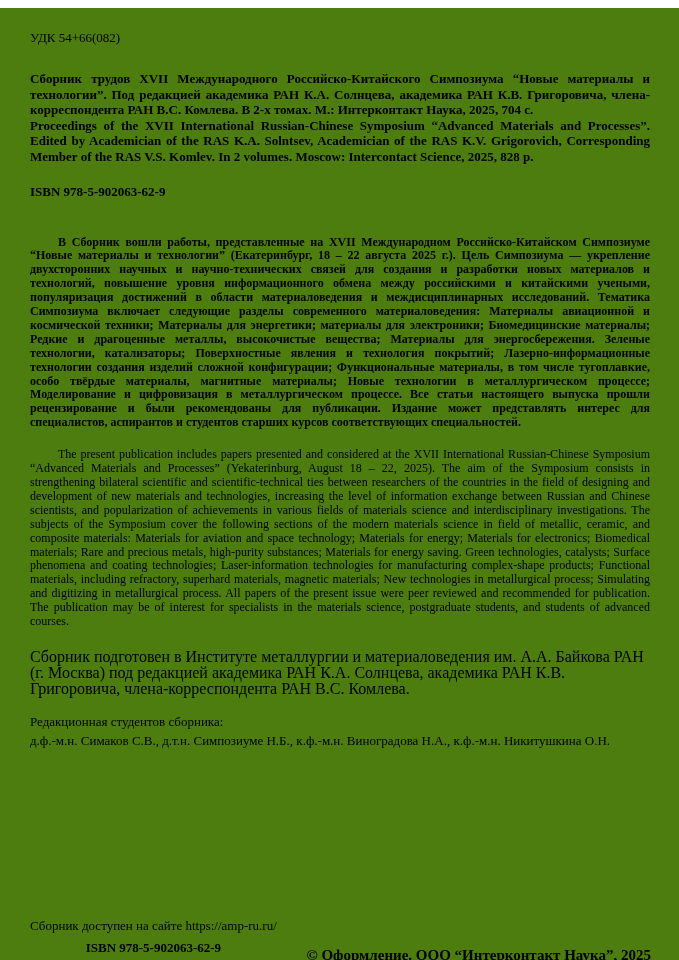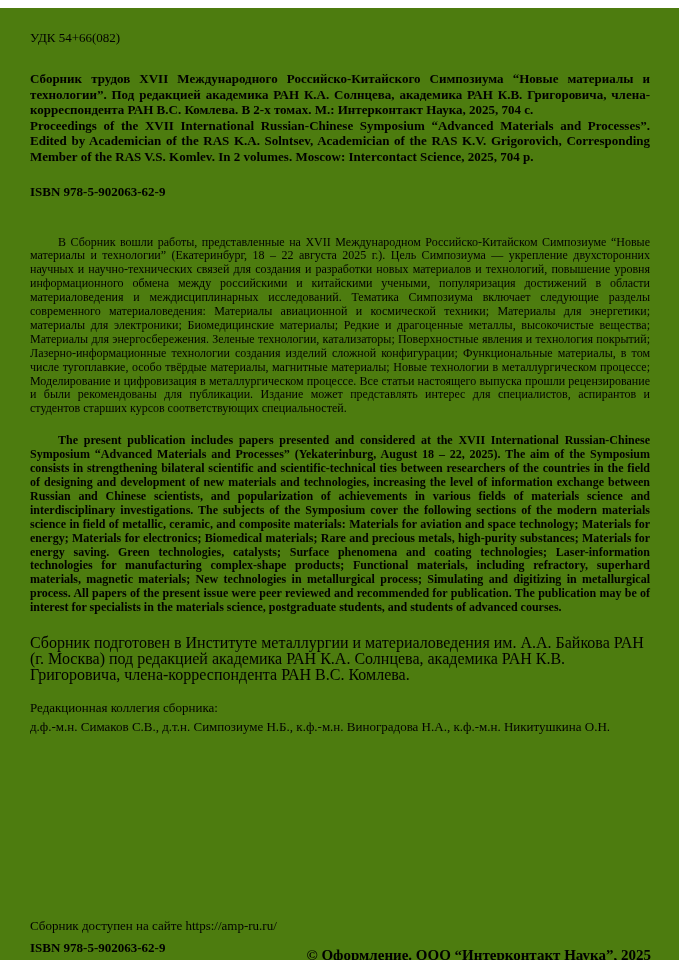--- a/index.html
+++ b/index.html
@@ -35,38 +35,39 @@
     line-height: 15.5px;
   }
 
   .abstract {
     margin: 0;
     font-size: 12px;
     line-height: 13.9px;
     text-align: justify;
     text-indent: 28px;
   }
-  .abstract.ru { font-weight: normal; margin-top: 36px; }
-  .abstract.en { font-weight: bold; margin-top: 18px; }
+  .abstract.ru { font-weight: bold; margin-top: 36px; }
+  .abstract.en { font-weight: normal; margin-top: 18px; }
 
   .prepared {
     margin: 20px 0 0 0;
     font-size: 16px;
     line-height: 16px;
   }
 
   .editorial-title { margin-top: 16px; font-size: 13px; line-height: 17px; }
   .editorial-members { margin-top: 2px; font-size: 13px; line-height: 17px; }
 
   .footer-left {
     position: absolute;
     left: 30px;
     bottom: 12px;
     font-size: 13px;
     line-height: 16px;
+    text-align: center;
   }
   .footer-left .availability { margin-bottom: 6px; }
   .footer-left .isbn-bottom { font-weight: bold; }
   .footer-left .url { color: #000; text-decoration: none; }
 
   .copyright {
     position: absolute;
     right: 28px;
     bottom: 5px;
     font-weight: bold;
@@ -78,30 +79,30 @@
 <body>
 
 <div class="page">
   <div class="content">
 
     <div class="meta-block">
       <div>УДК 54+66(082)</div>
     </div>
 
     <p class="biblio ru">Сборник трудов XVII Международного Российско-Китайского Симпозиума “Новые материалы и технологии”. Под редакцией академика РАН К.А. Солнцева, академика РАН К.В. Григоровича, члена-корреспондента РАН В.С. Комлева. В 2-х томах. М.: Интерконтакт Наука, 2025, 704 с.</p>
-    <p class="biblio en">Proceedings of the XVII International Russian-Chinese Symposium “Advanced Materials and Processes”. Edited by Academician of the RAS K.A. Solntsev, Academician of the RAS K.V. Grigorovich, Corresponding Member of the RAS V.S. Komlev. In 2 volumes. Moscow: Intercontact Science, 2025, 704 p.</p>
+    <p class="biblio en">Proceedings of the XVII International Russian-Chinese Symposium “Advanced Materials and Processes”. Edited by Academician of the RAS K.A. Solntsev, Academician of the RAS K.V. Grigorovich, Corresponding Member of the RAS V.S. Komlev. In 2 volumes. Moscow: Intercontact Science, 2025, 828 p.</p>
 
     <div class="isbn-top">ISBN 978-5-902063-62-9</div>
 
     <p class="abstract ru">В Сборник вошли работы, представленные на XVII Международном Российско-Китайском Симпозиуме “Новые материалы и технологии” (Екатеринбург, 18 – 22 августа 2025 г.). Цель Симпозиума — укрепление двухсторонних научных и научно-технических связей для создания и разработки новых материалов и технологий, повышение уровня информационного обмена между российскими и китайскими учеными, популяризация достижений в области материаловедения и междисциплинарных исследований. Тематика Симпозиума включает следующие разделы современного материаловедения: Материалы авиационной и космической техники; Материалы для энергетики; материалы для электроники; Биомедицинские материалы; Редкие и драгоценные металлы, высокочистые вещества; Материалы для энергосбережения. Зеленые технологии, катализаторы; Поверхностные явления и технология покрытий; Лазерно-информационные технологии создания изделий сложной конфигурации; Функциональные материалы, в том числе тугоплавкие, особо твёрдые материалы, магнитные материалы; Новые технологии в металлургическом процессе; Моделирование и цифровизация в металлургическом процессе. Все статьи настоящего выпуска прошли рецензирование и были рекомендованы для публикации. Издание может представлять интерес для специалистов, аспирантов и студентов старших курсов соответствующих специальностей.</p>
     <p class="abstract en">The present publication includes papers presented and considered at the XVII International Russian-Chinese Symposium “Advanced Materials and Processes” (Yekaterinburg, August 18 – 22, 2025). The aim of the Symposium consists in strengthening bilateral scientific and scientific-technical ties between researchers of the countries in the field of designing and development of new materials and technologies, increasing the level of information exchange between Russian and Chinese scientists, and popularization of achievements in various fields of materials science and interdisciplinary investigations. The subjects of the Symposium cover the following sections of the modern materials science in field of metallic, ceramic, and composite materials: Materials for aviation and space technology; Materials for energy; Materials for electronics; Biomedical materials; Rare and precious metals, high-purity substances; Materials for energy saving. Green technologies, catalysts; Surface phenomena and coating technologies; Laser-information technologies for manufacturing complex-shape products; Functional materials, including refractory, superhard materials, magnetic materials; New technologies in metallurgical process; Simulating and digitizing in metallurgical process. All papers of the present issue were peer reviewed and recommended for publication. The publication may be of interest for specialists in the materials science, postgraduate students, and students of advanced courses.</p>
 
     <p class="prepared">Сборник подготовен в Институте металлургии и материаловедения им. А.А. Байкова РАН (г. Москва) под редакцией академика РАН К.А. Солнцева, академика РАН К.В. Григоровича, члена-корреспондента РАН В.С. Комлева.</p>
 
-    <div class="editorial-title">Редакционная коллегия сборника:</div>
+    <div class="editorial-title">Редакционная студентов сборника:</div>
     <div class="editorial-members">д.ф.-м.н. Симаков С.В., д.т.н. Симпозиуме Н.Б., к.ф.-м.н. Виноградова Н.А., к.ф.-м.н. Никитушкина О.Н.</div>
 
   </div>
 
   <div class="footer-left">
     <div class="availability"><span>Сборник доступен на сайте </span><span class="url">https://amp-ru.ru/</span></div>
     <div class="isbn-bottom">ISBN 978-5-902063-62-9</div>
   </div>
 
   <div class="copyright">© Оформление. ООО “Интерконтакт Наука”, 2025</div>

